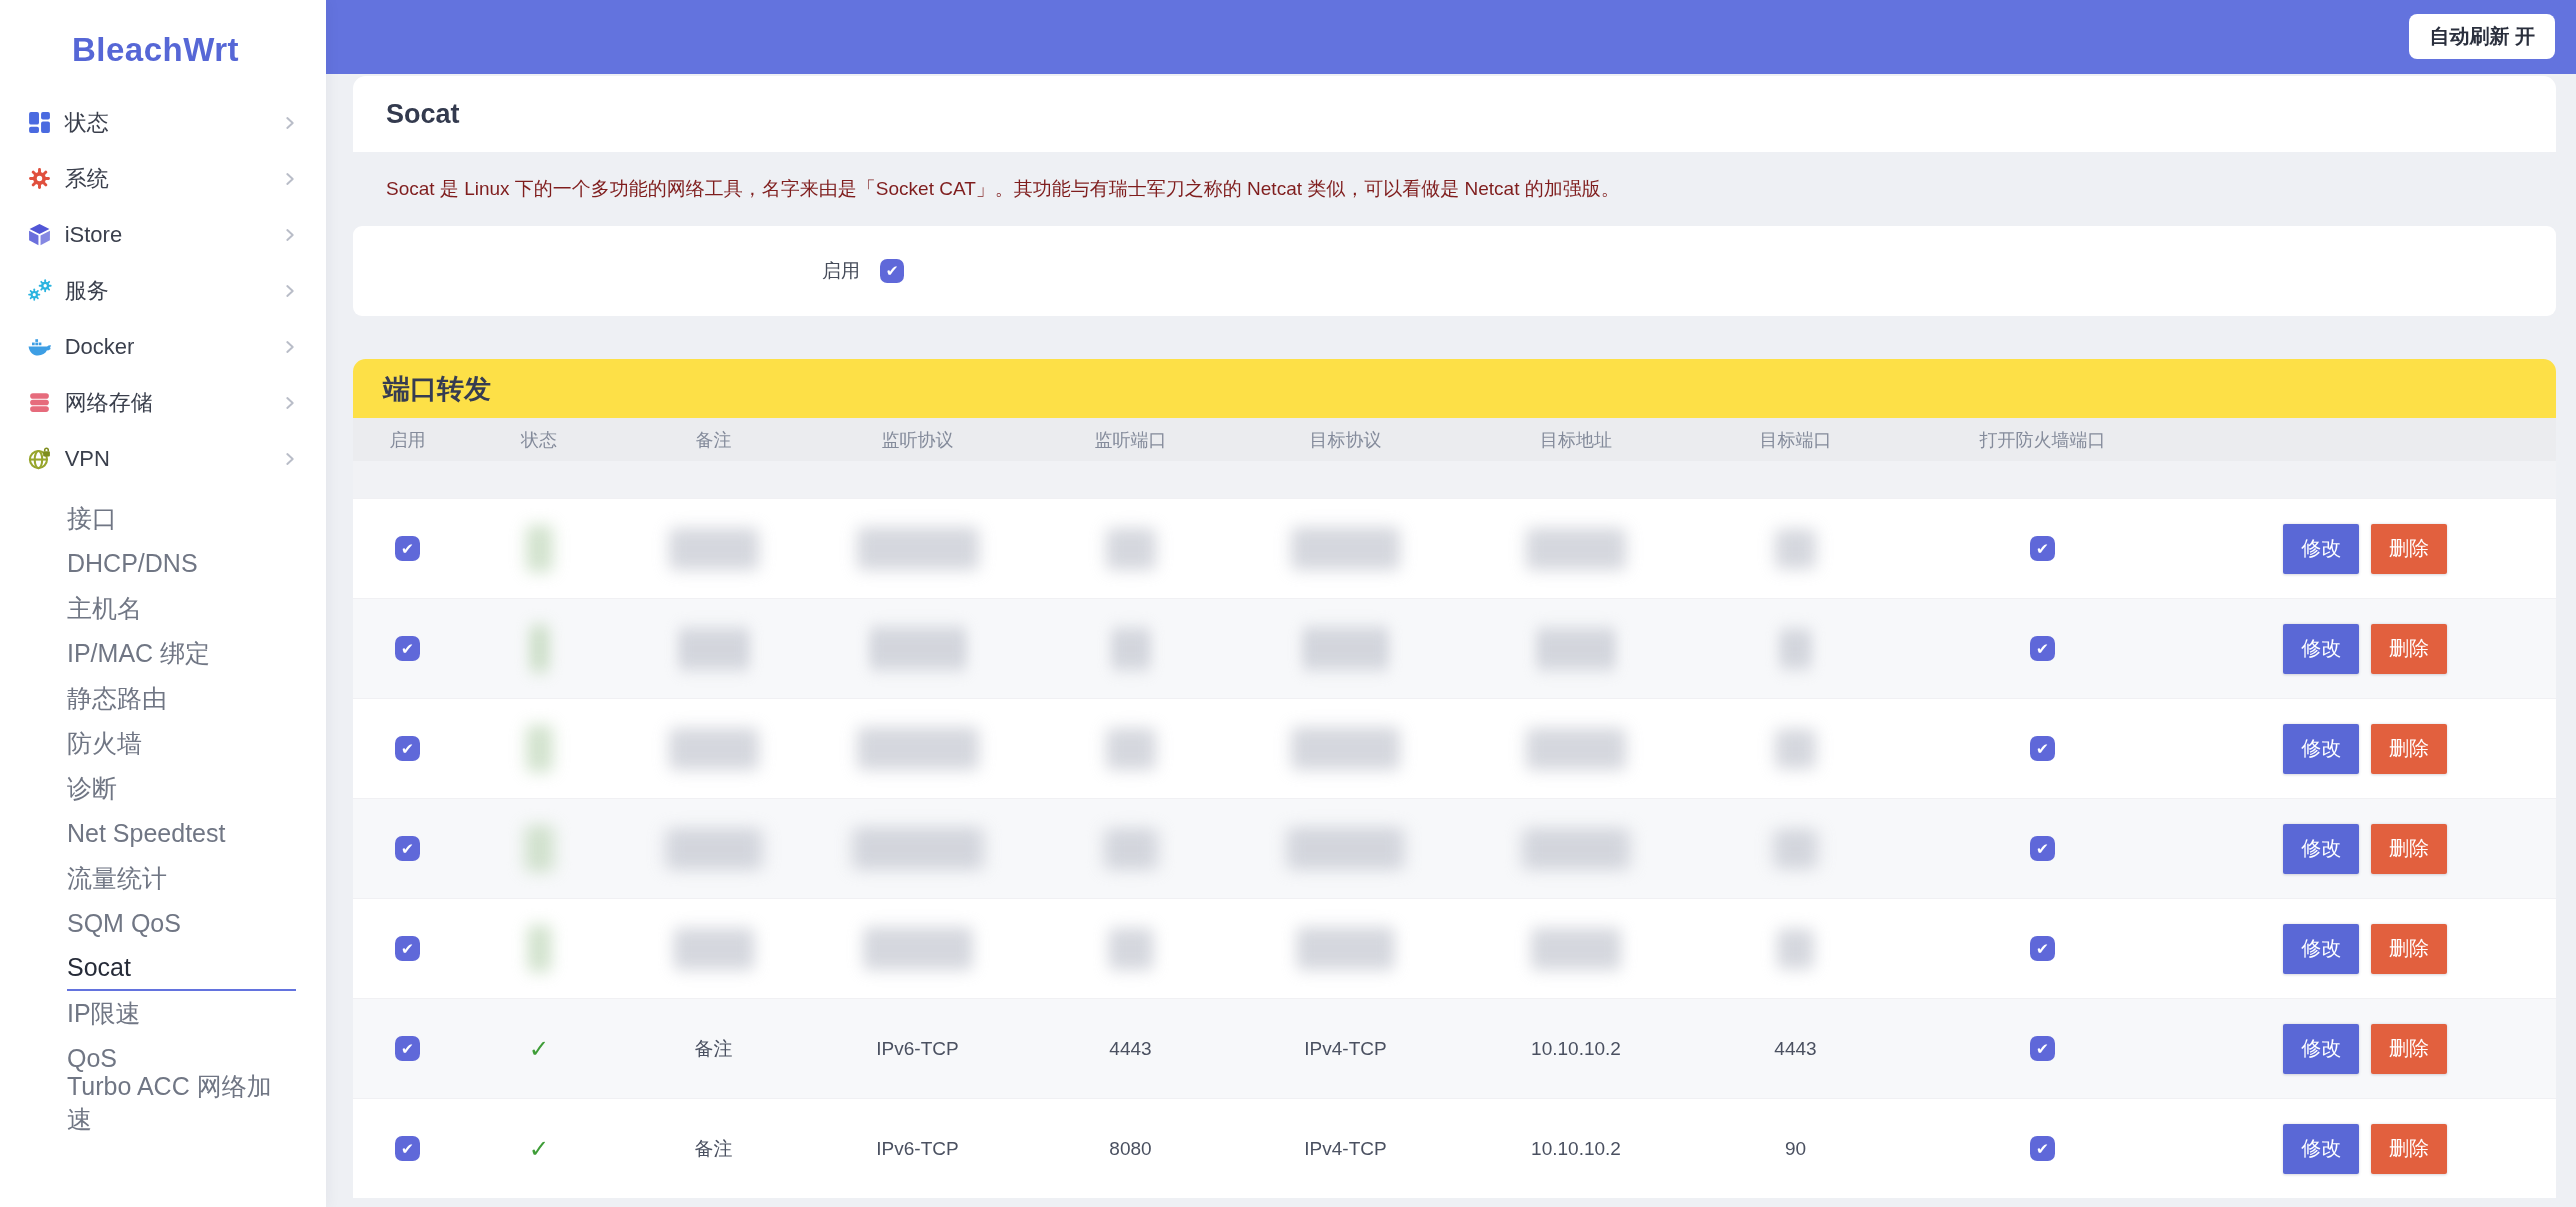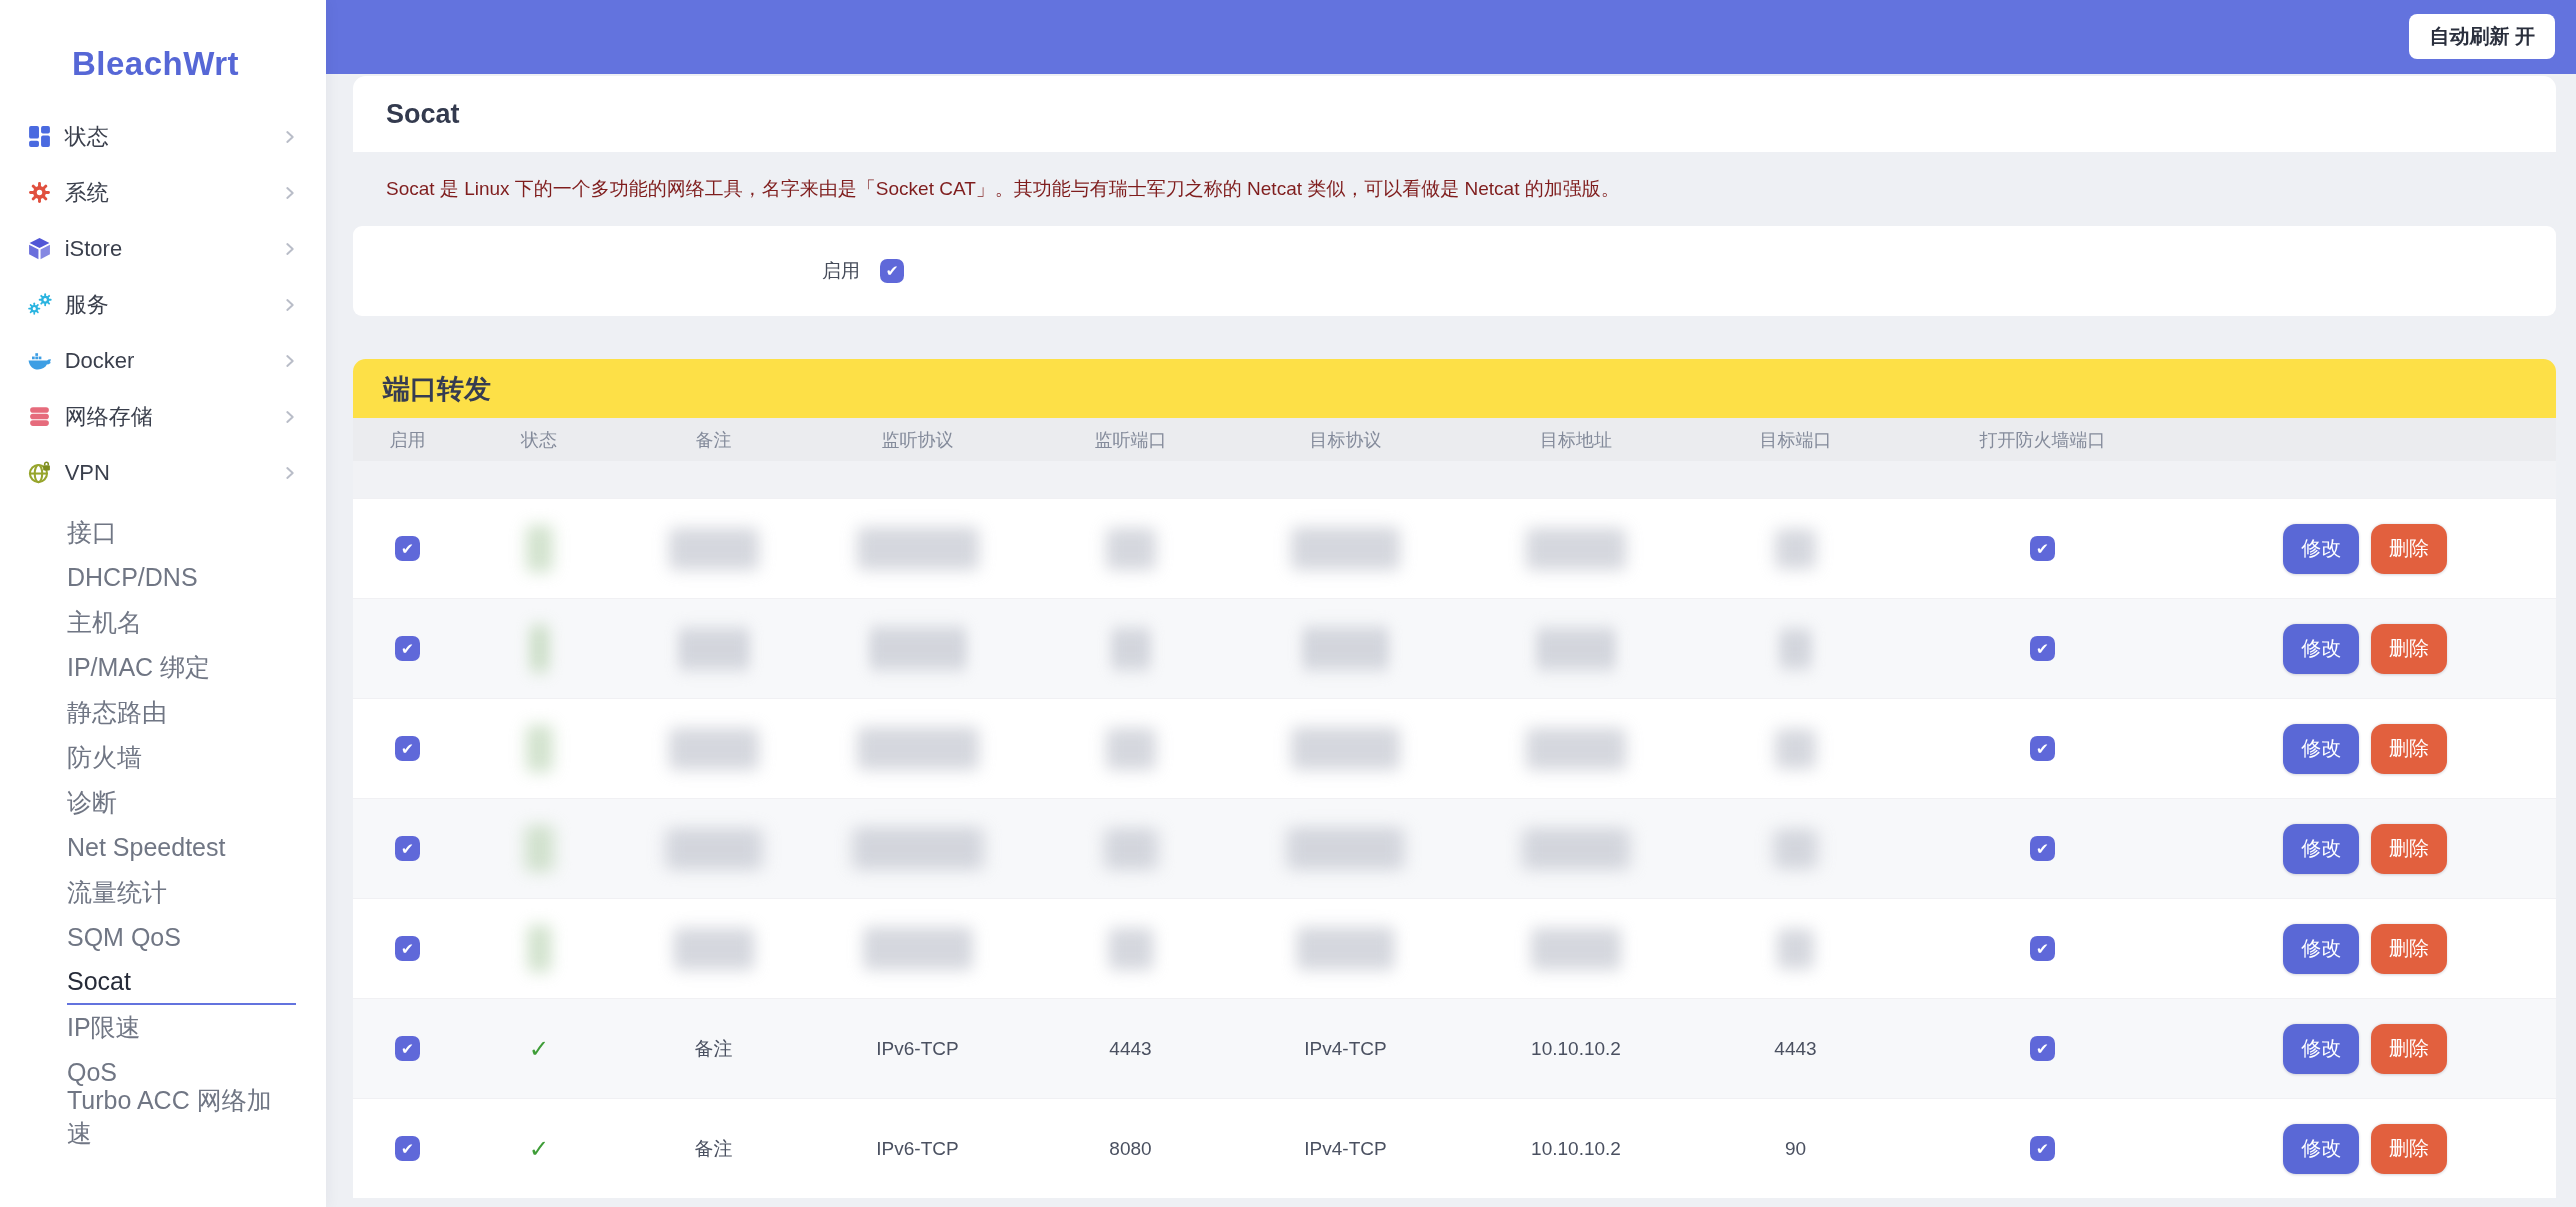--- a/index.html
+++ b/index.html
@@ -12,21 +12,21 @@
   .root{position:relative;width:2576px;height:1208px;overflow:hidden;background:var(--page-bg);}
 
   
   .topbar{position:absolute;left:326px;top:0;width:2250px;height:74px;background:var(--accent);}
   .refresh{position:absolute;right:21px;top:13.6px;height:45px;padding:0 20px;border:none;border-radius:8.1px;
     background:#fff;color:#2a2f3d;font-size:20px;font-weight:700;font-family:inherit;cursor:pointer;text-align:center;}
 
   
   .sidebar{position:absolute;left:0;top:0;width:326px;height:1208px;background:#fff;z-index:5;
     box-shadow:0 0 14.5px rgba(40,40,70,.07);}
-  .logo{padding:45px 0 22px 72px;font-size:33px;font-weight:800;color:var(--logo);letter-spacing:0.5px;}
+  .logo{padding:31px 0 22px 72px;font-size:33px;font-weight:800;color:var(--logo);letter-spacing:0.5px;}
   .menu{padding-top:3.6px;}
   .mitem{display:flex;align-items:center;height:56px;padding:0 27px;cursor:pointer;}
   .micon{width:25px;height:25px;display:inline-flex;align-items:center;justify-content:center;flex:0 0 25px;}
   .mlabel{margin-left:12.7px;font-size:22px;color:#3a3f4c;font-weight:500;}
   .chev{margin-left:auto;display:inline-flex;}
   .mitem.active{margin:5.4px 13.6px 0 13.6px;padding:0 13.6px;border-radius:12.7px;background:var(--accent);}
   .mitem.active .mlabel{color:#fff;}
   .submenu{padding-top:9px;}
   .sitem{margin:0 30px 0 67px;height:45px;display:flex;align-items:center;font-size:25px;color:#707684;cursor:pointer;}
   .sitem.active{color:#262b38;border-bottom:2.7px solid var(--accent);}
@@ -49,21 +49,21 @@
 
   .grid{display:grid;grid-template-columns:109px 154px 195px 213px 213px 217px 244px 195px 299px 1fr;align-items:center;}
   .thead{height:43px;background:#ebecef;}
   .thead span{font-size:18px;color:#848b9b;text-align:center;}
   .spacer-row{height:37px;background:#f1f2f5;}
   .row{height:100px;background:#fff;border-top:0.9px solid #f0f0f3;}
   .row.alt{background:#f7f8fa;}
   .cell{display:flex;align-items:center;justify-content:center;font-size:19px;color:#4a5060;}
   .c-status.ok{color:var(--status-ok);font-size:24.4px;}
   .actions{justify-content:flex-end;padding-right:109px;gap:11.8px;}
-  .btn{height:50px;min-width:76px;padding:0 14.5px;border:none;border-radius:13px;color:#fff;font-size:20px;
+  .btn{height:50px;min-width:76px;padding:0 14.5px;border:none;border-radius:2px;color:#fff;font-size:20px;
     font-family:inherit;cursor:pointer;box-shadow:0 0.9px 2.7px rgba(30,30,60,.18);}
   .btn.edit{background:var(--edit-button);}
   .btn.del{background:var(--delete-button);}
 
   
   .mask{display:inline-block;background:#c7cad3;border-radius:5.4px;filter:blur(8.1px);opacity:.75;}
   .m-status{width:27px;height:47px;background:#c3d9bd;}
   .m-note{width:90px;height:42px;}
   .m-listen_protocol{width:122px;height:43px;}
   .m-listen_port{width:50px;height:42px;}

